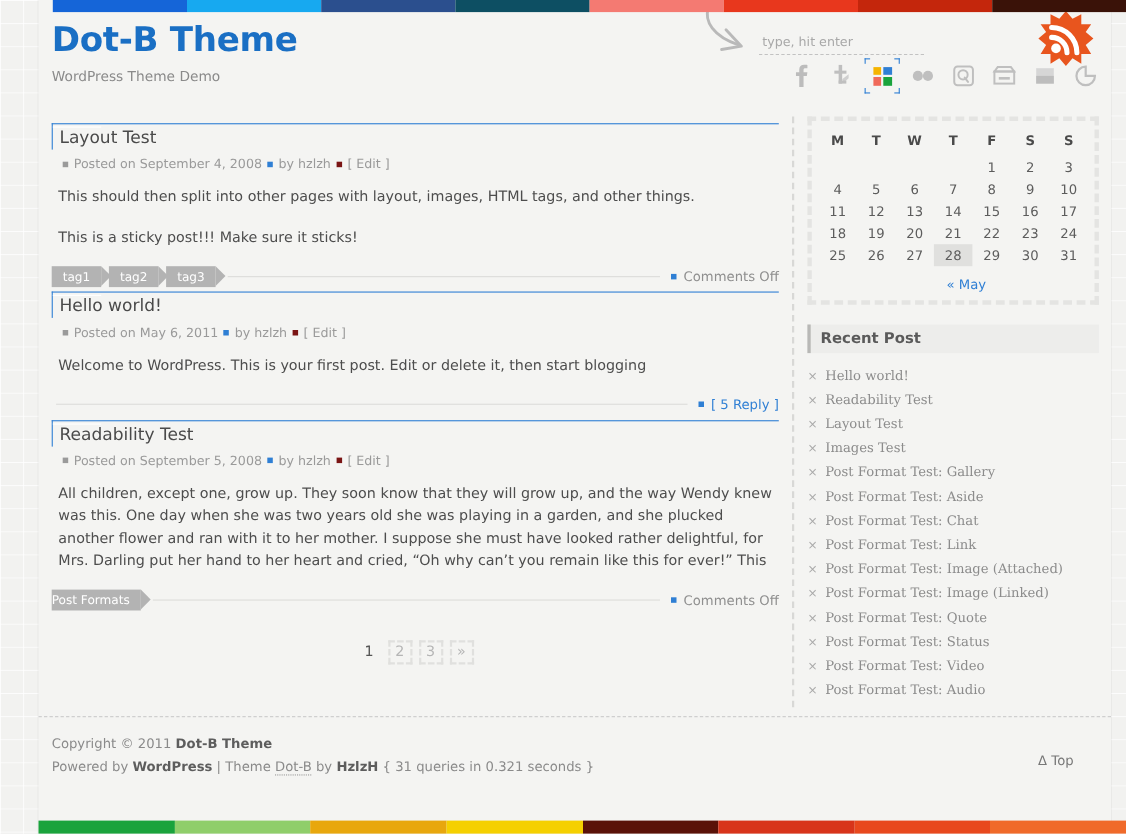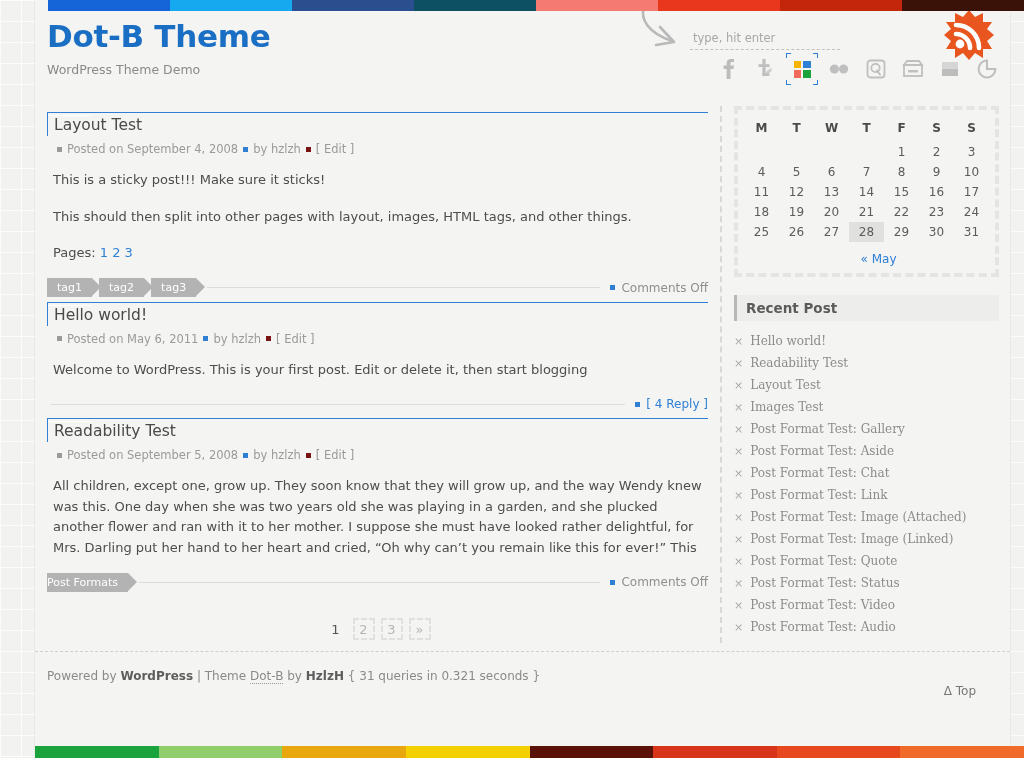--- a/index.html
+++ b/index.html
@@ -482,23 +482,22 @@
           <div class="post-title">Layout Test</div>
           <div class="post-meta">
             <span class="bullet b-gray"></span>
             <span>Posted on September 4, 2008</span>
             <span class="bullet b-blue"></span>
             <span>by hzlzh</span>
             <span class="bullet b-red"></span>
             <span>[ Edit ]</span>
           </div>
           <div class="post-body">
+            <p>This should then split into other pages with layout, images, HTML tags, and other things.</p>
             <p>This is a sticky post!!! Make sure it sticks!</p>
-            <p>This should then split into other pages with layout, images, HTML tags, and other things.</p>
-            <p class="page-links"><span>Pages:</span> <a>1</a> <a>2</a> <a>3</a> </p>
           </div>
           <div class="post-footer">
             <div class="tags">
               <span class="tag">tag1</span>
               <span class="tag">tag2</span>
               <span class="tag">tag3</span>
             </div>
             <div class="rule"></div>
             <div class="comments">
               <span class="bullet b-blue"></span>
@@ -517,21 +516,21 @@
             <span>[ Edit ]</span>
           </div>
           <div class="post-body">
             <p>Welcome to WordPress. This is your first post. Edit or delete it, then start blogging</p>
           </div>
           <div class="post-footer">
             <div class="tags"></div>
             <div class="rule"></div>
             <div class="comments">
               <span class="bullet b-blue"></span>
-              <a>[ 4 Reply ]</a>
+              <a>[ 5 Reply ]</a>
             </div>
           </div>
         </div>
         <div class="post">
           <div class="post-title">Readability Test</div>
           <div class="post-meta">
             <span class="bullet b-gray"></span>
             <span>Posted on September 5, 2008</span>
             <span class="bullet b-blue"></span>
             <span>by hzlzh</span>
@@ -693,20 +692,24 @@
             </li>
           </ul>
       </div>
 
     </div>
   </div>
 
   <div class="footer">
     <div class="footer-left">
       <div>
+        <span>Copyright © 2011</span>
+        <b>Dot-B Theme</b>
+      </div>
+      <div>
         <span>Powered by</span>
         <b>WordPress</b>
         <span>| Theme</span>
         <span class="dotted">Dot-B</span>
         <span>by</span>
         <b>HzlzH</b>
         <span>{ 31 queries in 0.321 seconds }</span>
       </div>
     </div>
     <div class="footer-right">Δ Top</div>

